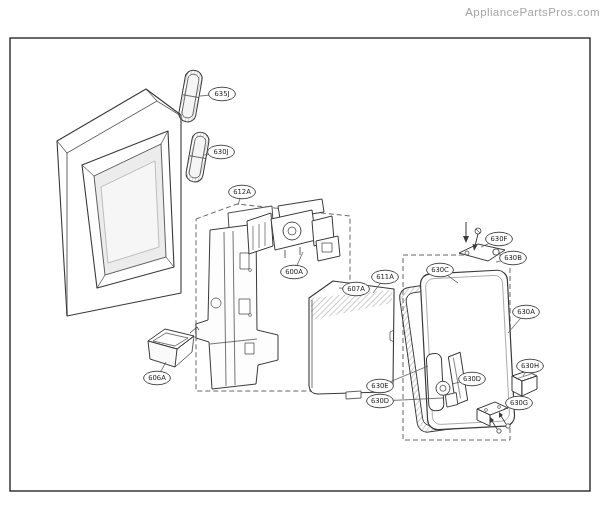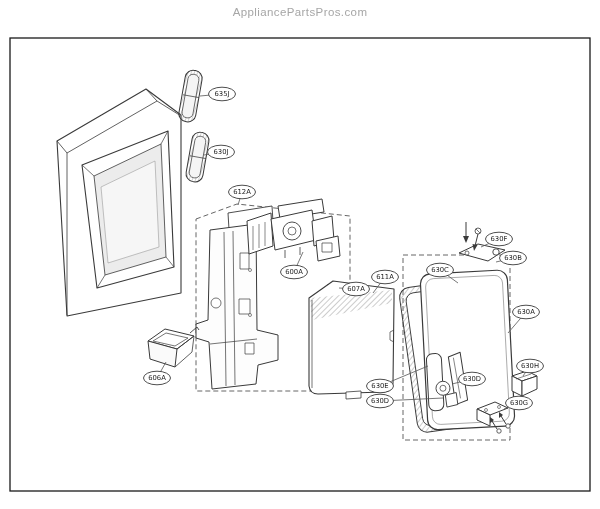--- a/index.html
+++ b/index.html
@@ -10,21 +10,21 @@
   .watermark{
     position:absolute;top:6px;left:0;width:100%;text-align:center;
     font-size:11.5px;letter-spacing:.4px;color:#a6a6a6;
   }
   svg{position:absolute;top:0;left:0;}
   svg text{user-select:none;}
 </style>
 </head>
 <body>
 
-<div class="watermark" style="color: rgb(166, 166, 166);">AppliancePartsPros.com</div>
+<div class="watermark" style="color: rgb(166, 166, 166); text-align: right;">AppliancePartsPros.com</div>
 
 <svg width="600" height="509" viewBox="0 0 600 509">
   <defs>
     <pattern id="hatch" width="4" height="4" patternUnits="userSpaceOnUse" patternTransform="rotate(45)">
       <line x1="0" y1="0" x2="0" y2="4" stroke="#9a9a9a" stroke-width="1"></line>
     </pattern>
     <pattern id="ribs" width="3" height="3" patternUnits="userSpaceOnUse" patternTransform="rotate(8)">
       <line x1="0" y1="0" x2="0" y2="3" stroke="#8d8d8d" stroke-width="0.8"></line>
     </pattern>
   </defs>

